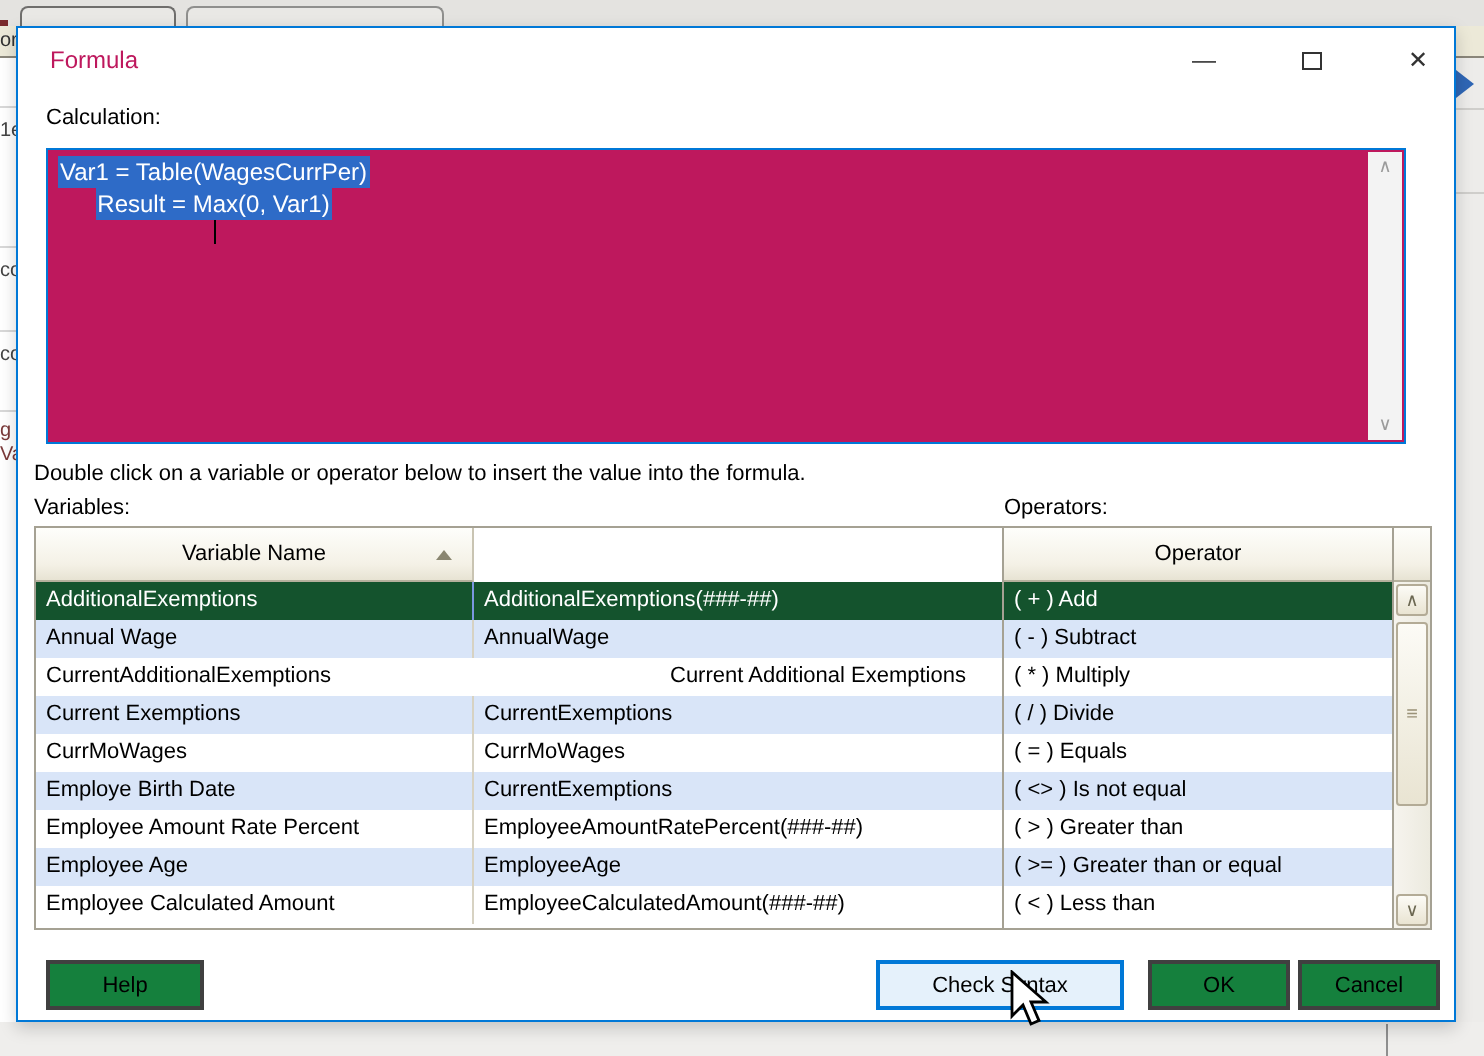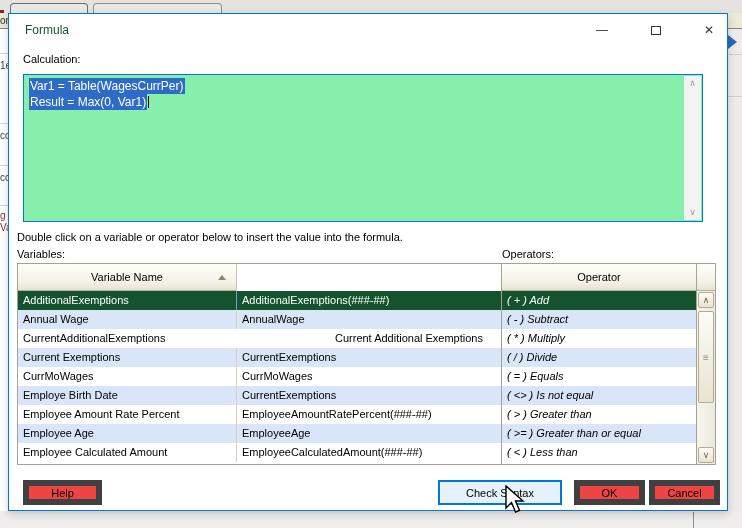--- a/index.html
+++ b/index.html
@@ -23,34 +23,34 @@
   .right-head { position:absolute; left:0; top:0; width:14px; height:16px; background:#ece9d8; border-bottom:1px solid #8a867a; }
   .right-line { position:absolute; left:0; width:14px; height:1px; background:#cfcecb; }
   .row-arrow { position:absolute; left:0; top:22px; width:0; height:0;
                border-left:9px solid #2f66b5; border-top:7px solid transparent; border-bottom:7px solid transparent; }
   .bottom-strip { position:absolute; left:0; top:511px; width:742px; height:17px; background:#efeeec; }
   .bottom-vline { position:absolute; left:693px; top:512px; width:1px; height:16px; background:#8f8f8f; }
 
   
   .dialog { position:absolute; left:8px; top:13px; width:720px; height:498px; background:#ffffff;
             border:1px solid #0078d7; box-shadow:0 3px 8px rgba(0,0,0,0.18); }
-  .dlg-title { position:absolute; left:16px; top:9px; font-size:12px; color:#14532d; }
+  .dlg-title { position:absolute; left:16px; top:9px; font-size:12px; color:#be185d; }
   .winctl { position:absolute; top:4px; width:34px; height:24px; display:flex; align-items:center; justify-content:center;
             color:#333; font-size:12px; }
   .wc-min { left:576px; } .wc-max { left:630px; } .wc-close { left:683px; }
   .max-box { width:10px; height:9px; border:1px solid #333; display:block; }
 
   .calc-label, .instr, .tbl-label { position:absolute; font-size:11px; color:#000; }
   .calc-label { left:14px; top:39px; }
   .instr { left:8px; top:217px; }
   .lbl-vars { left:8px; top:234px; }
   .lbl-ops { left:493px; top:234px; }
 
   
-  .formula-box { position:absolute; left:14px; top:60px; width:680px; height:148px; background:#86efac;
+  .formula-box { position:absolute; left:14px; top:60px; width:680px; height:148px; background:#be185d;
                  border:1px solid #0078d7; }
   .formula-text { position:absolute; left:5px; top:3px; font-size:12px; line-height:16px; color:#fff; }
   .formula-line { display:table; background:#2e6bc7; padding:0 1px; white-space:pre; }
   .caret { display:inline-block; width:1px; height:12px; background:#000; vertical-align:middle; margin-left:1px; }
   .w10-scroll { position:absolute; right:1px; top:1px; width:17px; height:144px; background:#f3f3f3; }
   .w10-arrow { position:absolute; left:0; width:17px; height:15px; color:#9b9b9b; font-size:9px; text-align:center; line-height:15px; }
   .w10-arrow.up { top:0; } .w10-arrow.down { bottom:0; }
 
   
   .xp-table { position:absolute; top:249px; height:202px; border:1px solid #a5a193; background:#fff; display:flex; }
@@ -63,36 +63,36 @@
               justify-content:center; position:relative; }
   .sort-asc { position:absolute; right:10px; top:11px; width:0; height:0;
               border-left:4px solid transparent; border-right:4px solid transparent; border-bottom:5px solid #8a8670; }
   .rows { flex:1; overflow:hidden; }
   .grid-row { display:flex; height:19px; line-height:19px; font-size:11px; color:#000; background:#fff; cursor:default; }
   .grid-row:nth-child(even) { background:#d9e5f8; }
   .grid-row.selected { background:#14532d; color:#fff; }
   .gcell { padding-left:5px; white-space:nowrap; overflow:hidden; border-right:1px solid #d7d2c2; }
   .grid-row.selected .gcell { border-right-color:#7b97e0; }
   .vars .gcell.c1 { width:219px; } .vars .gcell.c2 { flex:1; border-right:none; }
-  .ops .gcell.c1 { flex:1; border-right:none;font-style:italic; }
+  .ops .gcell.c1 { flex:1; border-right:none; }
 
   .scroll-col { width:19px; display:flex; flex-direction:column; border-left:1px solid #a5a193; background:#f3f1e9; }
   .corner-box { height:27px; background:linear-gradient(#fefefb, #f4f1e6 70%, #e7e3d3); border-bottom:1px solid #b5b09d; }
   .xp-sb { flex:1; position:relative; background:linear-gradient(90deg,#f6f4ee,#eceadf); }
   .xp-btn, .xp-thumb { position:absolute; left:1px; width:16px; background:linear-gradient(#fcfbf6,#e9e4d2);
                        border:1px solid #b3ab96; border-radius:2px; color:#6b6751; font-size:9px;
                        display:flex; align-items:center; justify-content:center; }
   .xp-btn.up { top:1px; height:16px; } .xp-btn.down { bottom:1px; height:16px; }
   .xp-thumb { font-size:10px; color:#9a9278; }
   .vars-thumb { top:18px; height:21px; }
   .ops-thumb { top:20px; height:92px; }
 
   
-  .btn { position:absolute; top:466px; height:25px; font-size:11px; color:#000; background:#ef4444;
-         border:6px solid #404040; display:flex; align-items:center; justify-content:center; }
+  .btn { position:absolute; top:466px; height:25px; font-size:11px; color:#000; background:#15803d;
+         border:2px solid #404040; display:flex; align-items:center; justify-content:center; }
   .btn-help { left:14px; width:79px; }
   .btn-check { left:429px; width:124px; background:#e5f1fb; border:1px solid #0078d7;
                box-shadow:inset 0 0 0 1px #0078d7; }
   .btn-ok { left:565px; width:71px; }
   .btn-cancel { left:640px; width:71px; }
 
   
   .cursor { position:absolute; left:505px; top:485px; width:24px; height:34px; pointer-events:none; z-index:50; }
 </style>
 </head>
@@ -136,21 +136,21 @@
     </div>
     <div class="winctl wc-close">
       <span>✕</span>
     </div>
 
     <div class="calc-label">Calculation:</div>
 
     <div class="formula-box">
       <div class="formula-text">
         <span class="formula-line">Var1 = Table(WagesCurrPer)</span>
-        <span style="display:flex; align-items:center;">
+        <span style="display:flex; align-items:center;flex-direction:column;">
           <span class="formula-line">Result = Max(0, Var1)</span>
           <span class="caret"></span>
         </span>
       </div>
       <div class="w10-scroll">
         <div class="w10-arrow up">∧</div>
         <div class="w10-arrow down">∨</div>
       </div>
     </div>
 

